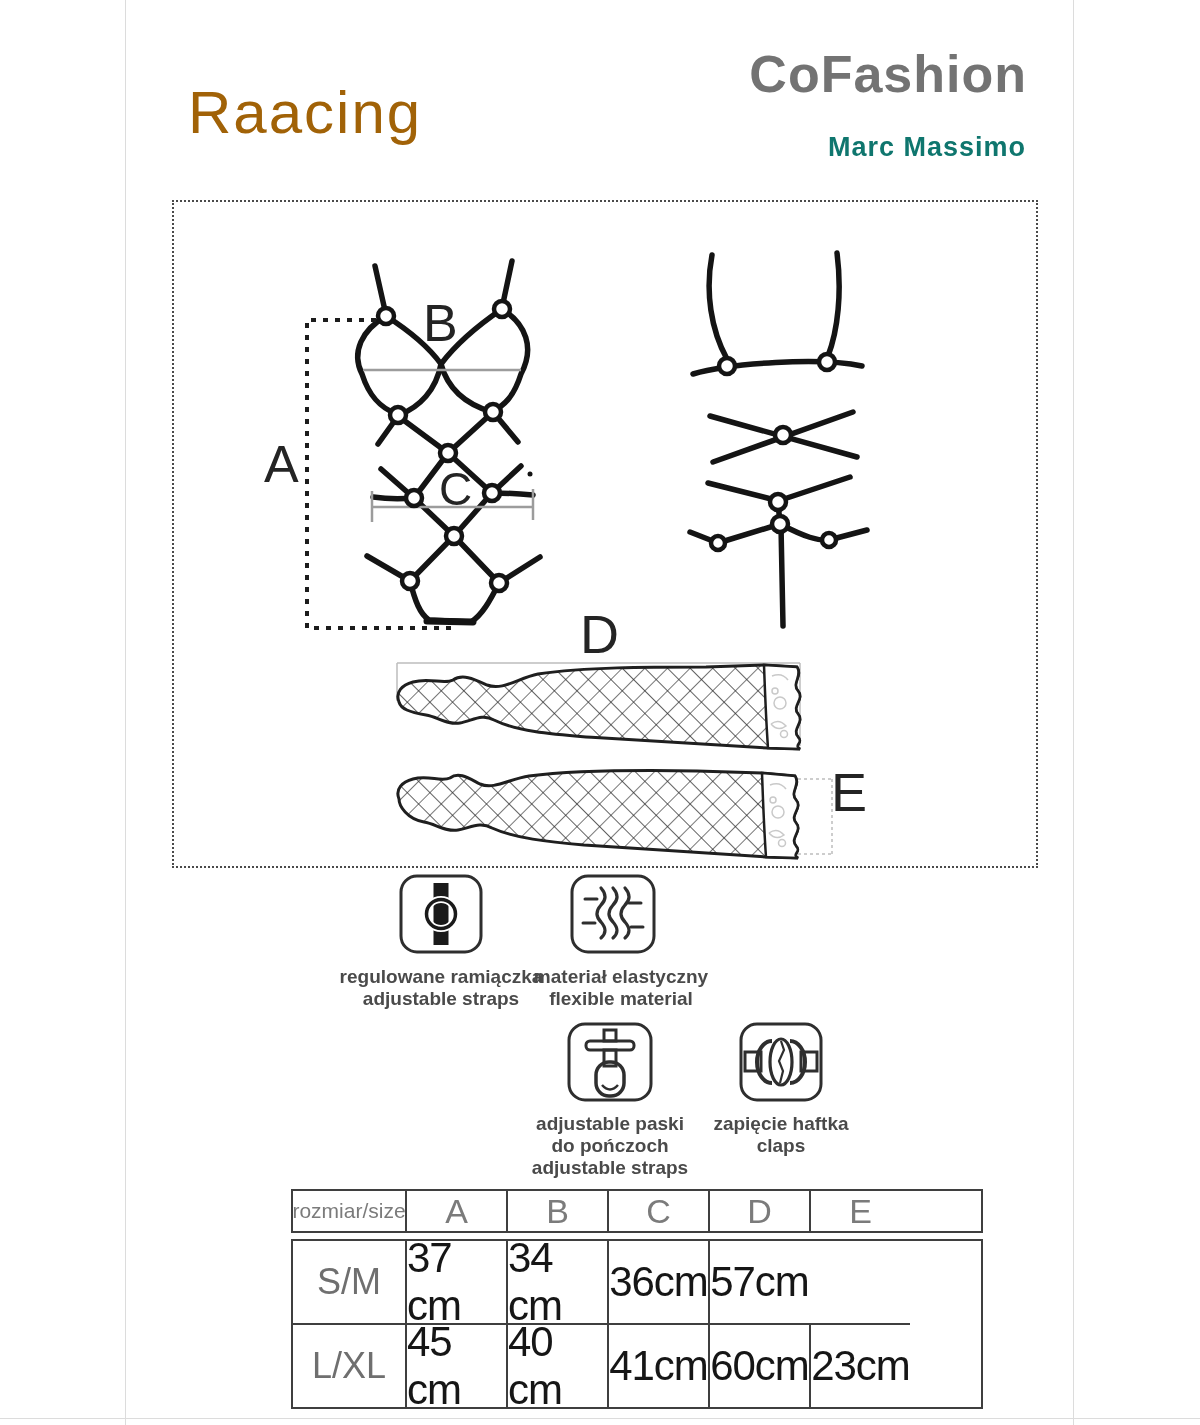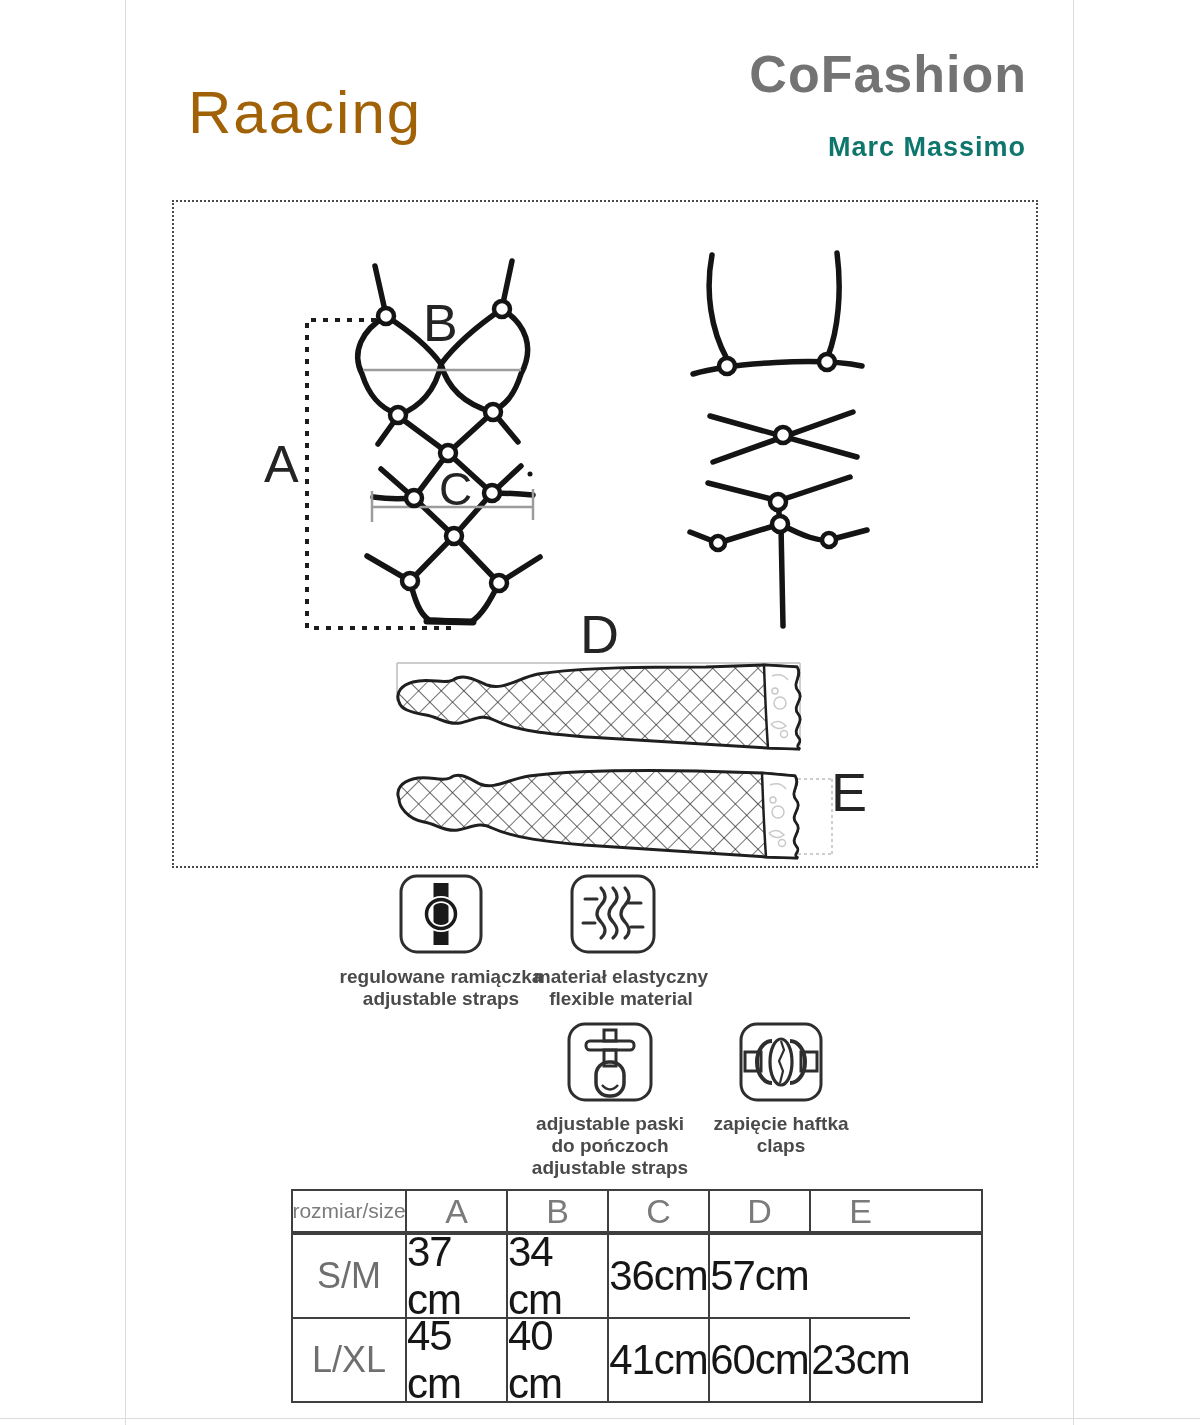--- a/index.html
+++ b/index.html
@@ -33,21 +33,21 @@
     font-weight:600;color:#4a4a4a;}
   .feat-1{left:326px;top:966px;}
   .feat-2{left:506px;top:966px;}
   .feat-3{left:495px;top:1113px;}
   .feat-4{left:666px;top:1113px;}
 
   
   .size-table{left:291px;top:1189px;width:692px;}
   .tbl-grid{display:grid;grid-template-columns:112px repeat(5,101px);}
   .tbl-head{border:2px solid #3f3f3f;height:40px;}
-  .tbl-body{border:2px solid #3f3f3f;}
+  .tbl-body{border:2px solid #3f3f3f;margin-top:6px;}
   .cell{display:flex;align-items:center;justify-content:center;border-left:2px solid #3f3f3f;}
   .cell:first-child{border-left:none;}
   .row2 .cell{border-top:2px solid #3f3f3f;}
   .corner{font-size:21px;color:#7b7b7b;font-weight:400;}
   .colhead{font-size:34px;color:#7b7b7b;font-weight:300;}
   .sizecell{font-size:36px;color:#6f6f6f;font-weight:300;height:82px;}
   .valcell{font-size:42px;color:#161616;font-weight:300;height:82px;letter-spacing:-1px;}
 
   svg{position:absolute;left:0;top:0;}
 </style>

